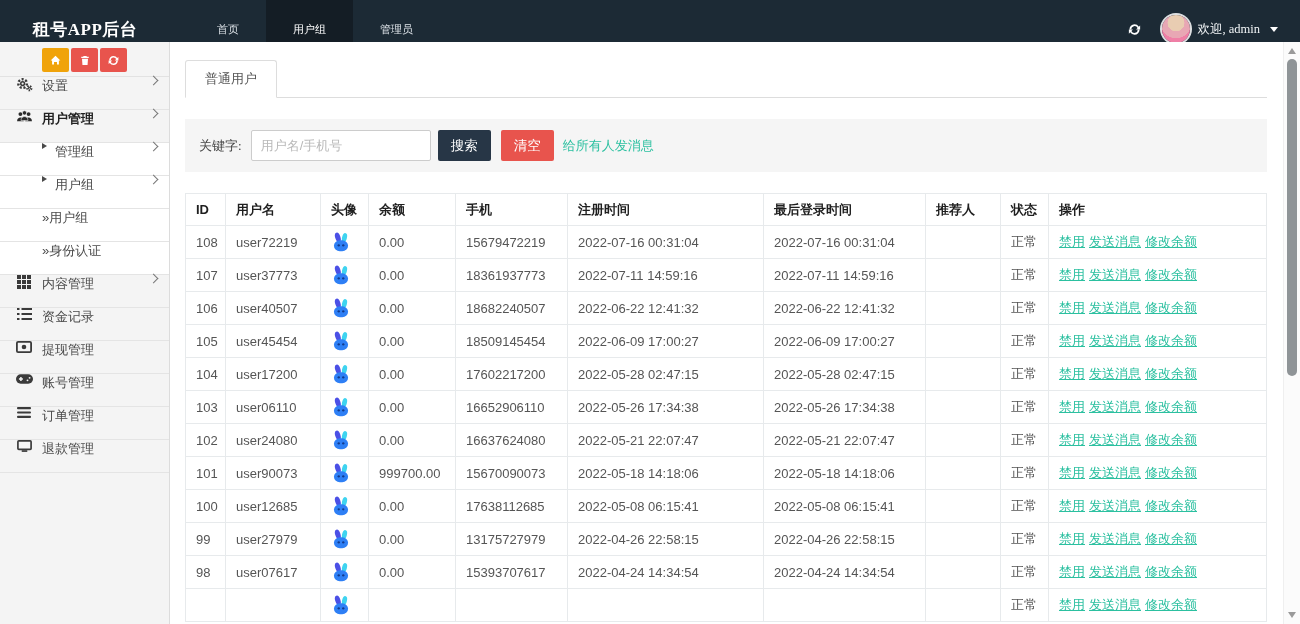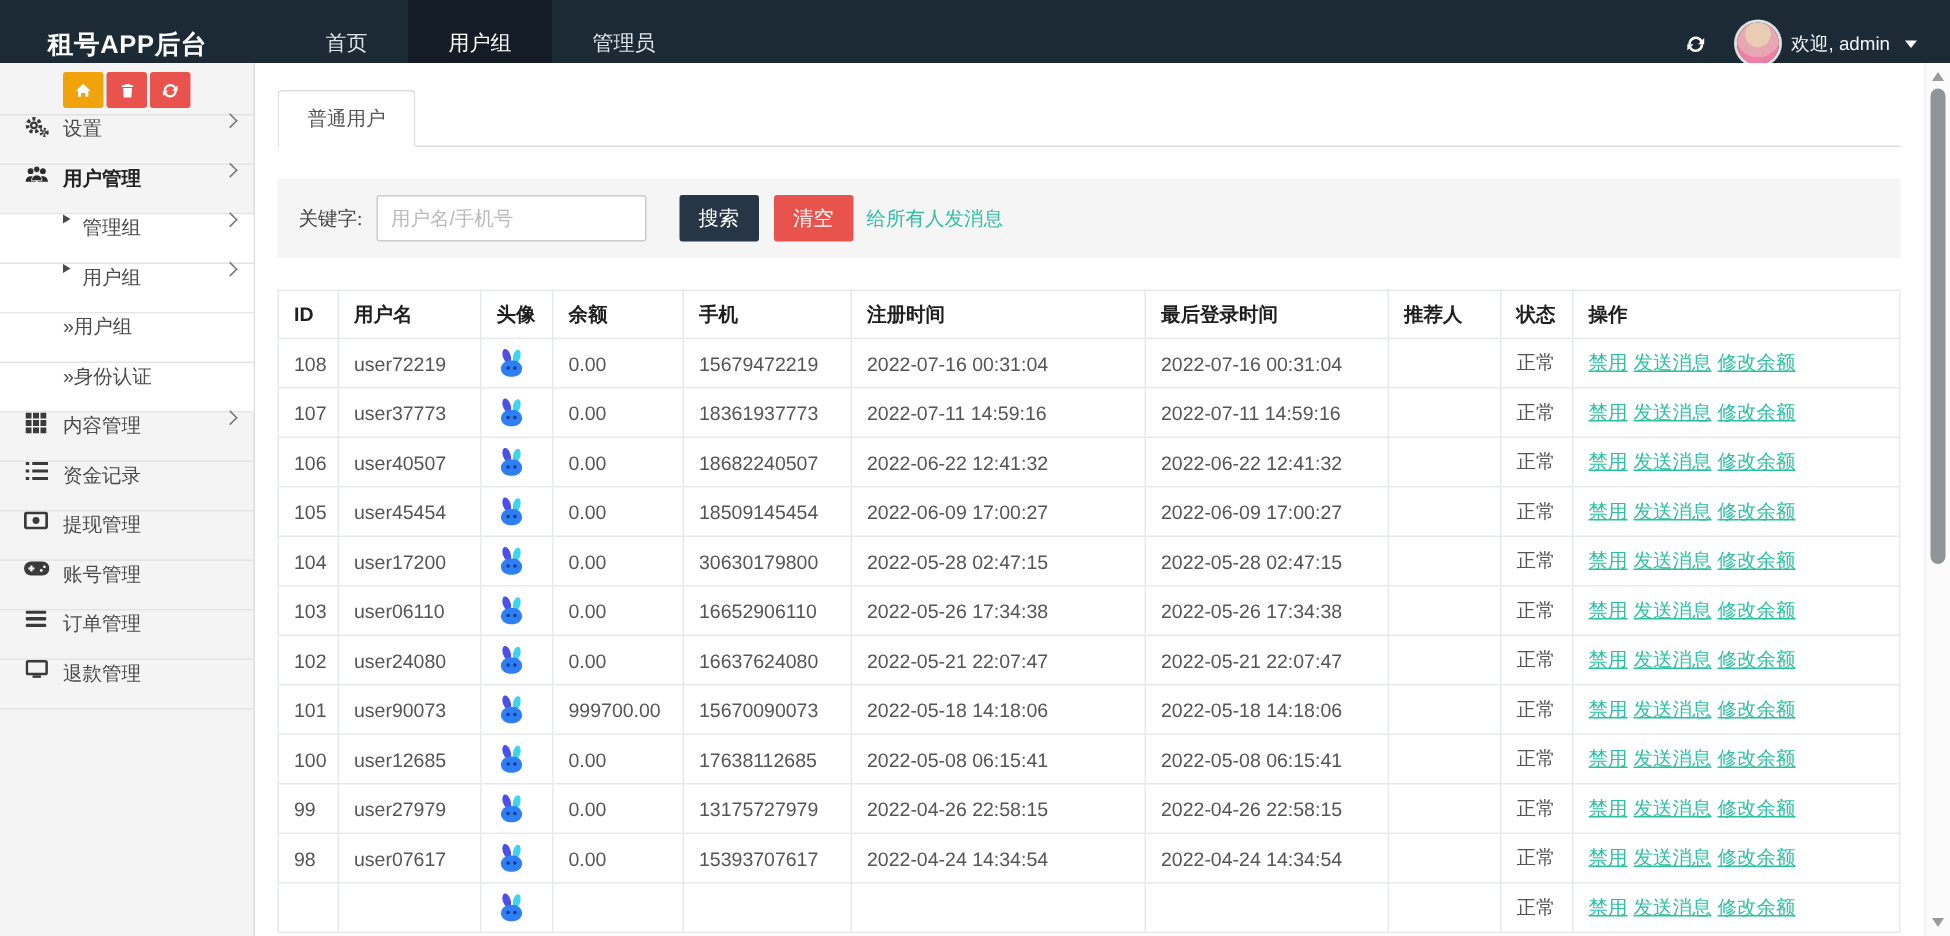--- a/index.html
+++ b/index.html
@@ -2,24 +2,24 @@
 <html style="--navbar-bg: #1c2a35; --navbar-active-bg: #141d25; --teal: #2cc0a0; --red: #e8544d; --orange: #f0a30a; --dark-btn: #273646; --sidebar-bg: #f4f4f4;"><head>
 <meta charset="utf-8">
 <style>
   * { box-sizing: border-box; margin: 0; padding: 0; }
   html,body { width: 1300px; height: 624px; overflow: hidden; }
   body {
     font-family: "Liberation Sans", "DejaVu Sans", sans-serif;
     font-size: 13px; background: #fff; color: #444; position: relative;
   }
   
-  .navbar { height: 58px; background: var(--navbar-bg, #1c2a35); display: flex; align-items: stretch; color: #fff; }
+  .navbar { height: 58px; background: var(--navbar-bg, #1c2a35); display: flex; align-items: stretch; color: #fff; font-family: Liberation Serif, serif; }
   .brand { width: 170px; display: flex; align-items: center; justify-content: center; font-size: 17px; font-weight: bold; letter-spacing: .5px; }
   .nav-items { display: flex; margin-left: 20px; }
-  .nav-item { padding: 0 27px; display: flex; align-items: center; color: #dde3e8; cursor: pointer; font-size: 14px; }
+  .nav-item { padding: 0 27px; display: flex; align-items: center; color: #dde3e8; cursor: pointer; font-size: 11px; }
   .nav-item.active { background: var(--navbar-active-bg, #141d25); color: #fff; }
   .nav-right { margin-left: auto; display: flex; align-items: center; padding-right: 22px; gap: 20px; }
   .nav-refresh { display: flex; align-items: center; cursor: pointer; }
   .user-box { display: flex; align-items: center; gap: 8px; cursor: pointer; }
   .avatar { width: 28px; height: 28px; border-radius: 50%;
     background: radial-gradient(circle at 50% 28%, #e9cdb2 0 34%, #e8a7b4 35% 62%, #ef7fa6 63% 100%);
     box-shadow: 0 0 0 2px rgba(255,255,255,.85); }
   .welcome { font-size: 12.5px; color: #f2f5f7; }
   .caret-down { width: 0; height: 0; border-left: 4px solid transparent; border-right: 4px solid transparent; border-top: 5px solid #fff; margin-left: 2px; }
   
@@ -37,21 +37,21 @@
   .mi-chev { margin-left: auto; width: 7px; height: 7px; border-top: 1.5px solid #777; border-right: 1.5px solid #777; transform: rotate(45deg); }
   
   .main { position: absolute; top: 42px; left: 170px; right: 0; bottom: 0; background: #fff; padding: 18px 33px 0 15px; overflow: hidden; }
   .tabbar { border-bottom: 1px solid #ddd; }
   .tab { display: inline-block; padding: 9px 19px; background: #fff; border: 1px solid #ddd; border-bottom: 1px solid #fff; margin-bottom: -1px; border-radius: 3px 3px 0 0; color: #555; cursor: pointer; }
   .search-panel { margin-top: 21px; background: #f5f5f5; padding: 11px 14px; display: flex; align-items: center; }
   .search-label { color: #444; margin-right: 9px; font-family: Liberation Serif, serif; }
   .search-input { width: 180px; height: 31px; border: 1px solid #ccc; border-radius: 2px; padding: 0 9px; font-size: 13px; color: #444; background: #fff; }
   .search-input::placeholder { color: #b9b9b9; }
   .btn { height: 31px; border: none; border-radius: 2px; color: #fff; font-size: 13.5px; padding: 0 13px; cursor: pointer; font-family: inherit; }
-  .btn-search { background: var(--dark-btn, #273646); margin-left: 22px; }
+  .btn-search { background: var(--dark-btn, #273646); margin-left: 7px; }
   .btn-clear { background: var(--red, #e8544d); margin-left: 10px; }
   .broadcast { color: var(--teal, #2cc0a0); margin-left: 9px; text-decoration: none; cursor: pointer; }
   
   table.users { width: 100%; border-collapse: collapse; margin-top: 21px; table-layout: fixed; }
   .users th, .users td { border: 1px solid #e7eaec; text-align: left; padding: 4px 10px; height: 33px; font-size: 13px; overflow: hidden; white-space: nowrap; }
   .users th { color: #1f1f1f; font-weight: bold; height: 32px; }
   .users td { color: #555; }
   .users td.c-avatar svg { display: block; }
   .users a.act { color: var(--teal, #2cc0a0); text-decoration: underline; margin-right: 4px; cursor: pointer; }
   
@@ -374,21 +374,21 @@
     <td class="c-avatar">
             <svg viewBox="0 0 24 24" width="20" height="20">
               <ellipse cx="8.2" cy="6.5" rx="3.1" ry="6" transform="rotate(-18 8.2 6.5)" fill="#4b50e6"></ellipse>
               <ellipse cx="16.2" cy="6.8" rx="2.9" ry="5.6" transform="rotate(14 16.2 6.8)" fill="#3ed4f0"></ellipse>
               <rect x="3.5" y="10" width="17" height="13" rx="7" fill="#2e7ff5"></rect>
               <circle cx="9.3" cy="16" r="1.4" fill="#123a8c"></circle>
               <circle cx="14.7" cy="16" r="1.4" fill="#123a8c"></circle>
             </svg>
           </td>
     <td>0.00</td>
-    <td>30630179800</td>
+    <td>17602217200</td>
     <td>2022-05-28 02:47:15</td>
     <td>2022-05-28 02:47:15</td>
     <td></td>
     <td>正常</td>
     <td class="c-actions"><a class="act">禁用</a><a class="act">发送消息</a><a class="act">修改余额</a></td>
   </tr>
         <tr>
     <td>103</td>
     <td>user06110</td>
     <td class="c-avatar">

